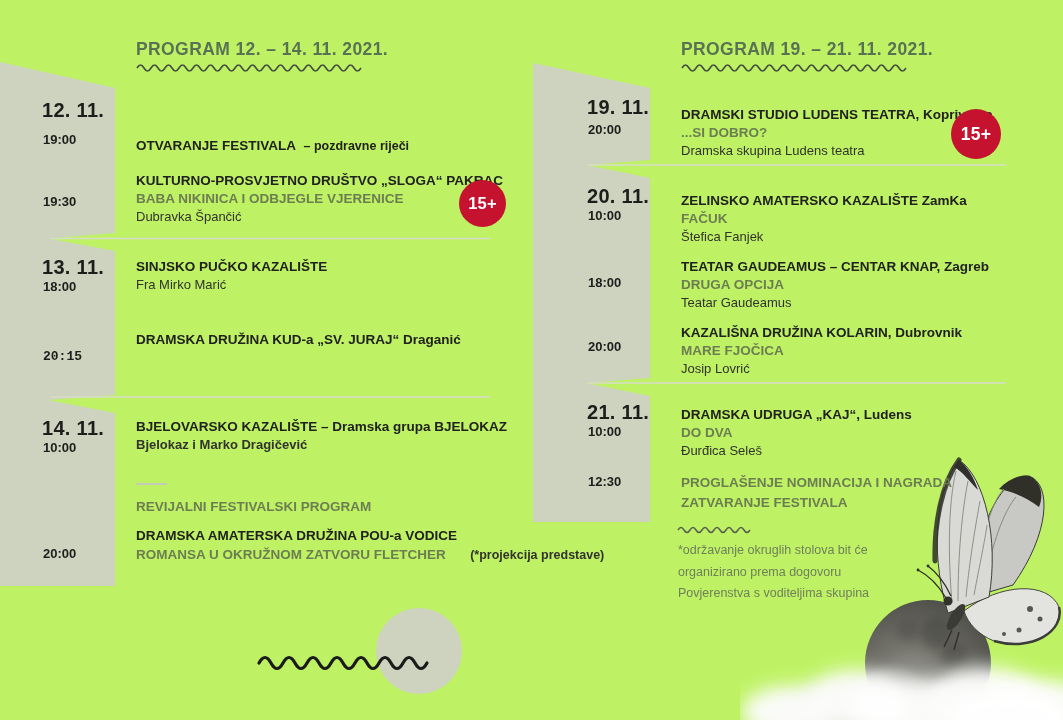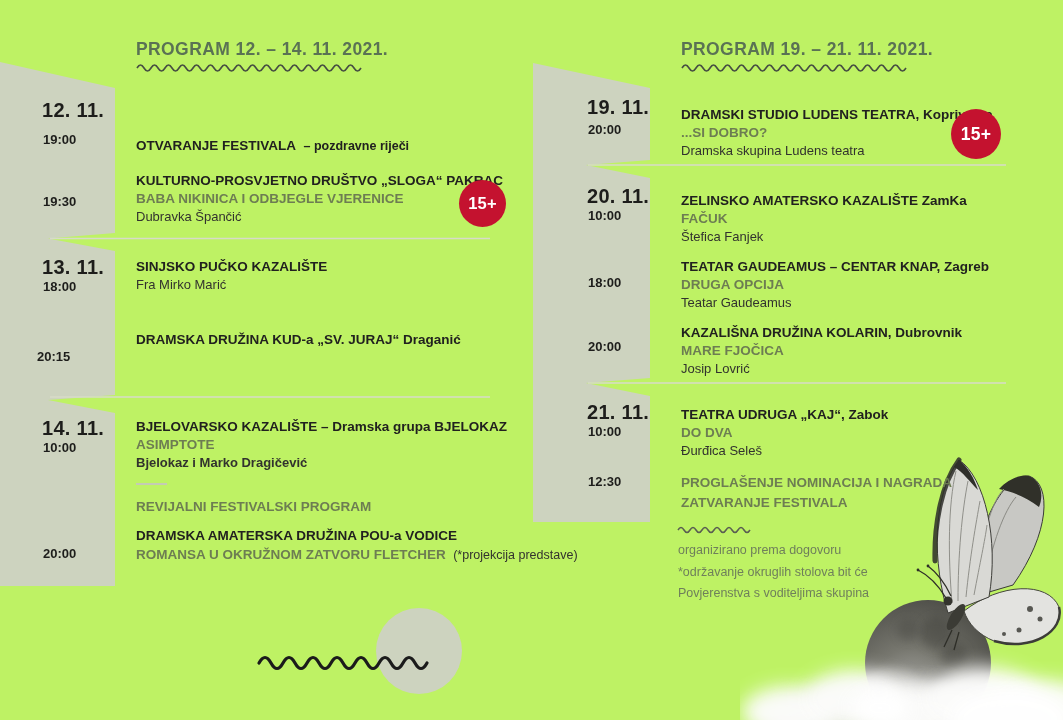--- a/index.html
+++ b/index.html
@@ -126,42 +126,41 @@
   </div>
   <div class="badge" style="left:459px;top:180px;width:47px;height:47px;font-size:16.5px;">15+</div>
 
   <div class="abs date" style="left:42px;top:256px;">13. 11.</div>
   <div class="abs time" style="left:43px;top:279px;">18:00</div>
   <div class="abs event" style="left:136px;top:258px;">
     <div class="org">SINJSKO PUČKO KAZALIŠTE</div>
     <div class="author">Fra Mirko Marić</div>
   </div>
 
-  <div class="abs time" style="left:37px;top:349px;">20:15</div>
+  <div class="abs time" style="left:43px;top:349px;font-family:Liberation Mono, monospace;">20:15</div>
   <div class="abs event" style="left:136px;top:331px;">
     <div class="org">DRAMSKA DRUŽINA KUD-a „SV. JURAJ“ Draganić</div>
   </div>
 
   <div class="abs date" style="left:42px;top:417px;">14. 11.</div>
   <div class="abs time" style="left:43px;top:440px;">10:00</div>
   <div class="abs event" style="left:136px;top:418px;">
     <div class="org">BJELOVARSKO KAZALIŠTE – Dramska grupa BJELOKAZ</div>
-    <div class="title">ASIMPTOTE</div>
     <div class="author semibold">Bjelokaz i Marko Dragičević</div>
   </div>
 
   <div class="short-divider" style="left:136px;top:483px;width:31px;height:2px;"></div>
   <div class="abs subheading" style="left:136px;top:499px;">REVIJALNI FESTIVALSKI PROGRAM</div>
 
   <div class="abs time" style="left:43px;top:546px;">20:00</div>
   <div class="abs event" style="left:136px;top:527px;">
     <div class="org">DRAMSKA AMATERSKA DRUŽINA POU-a VODICE</div>
     <div>
       <span class="title">ROMANSA U OKRUŽNOM ZATVORU FLETCHER</span>
-      <span class="title-suffix" style="margin-left:3px;">(*projekcija predstave)</span>
+      <span class="title-suffix" style="margin-left:20px;font-weight:bold;">(*projekcija predstave)</span>
     </div>
   </div>
 
   <div class="abs header" style="left:681px;top:39px;">PROGRAM 19. – 21. 11. 2021.</div>
 
   <div class="abs date" style="left:587px;top:96px;">19. 11.</div>
   <div class="abs time" style="left:588px;top:122px;">20:00</div>
   <div class="abs event" style="left:681px;top:106px;">
     <div class="org">DRAMSKI STUDIO LUDENS TEATRA, Koprivnica</div>
     <div class="title">...SI DOBRO?</div>
@@ -187,30 +186,30 @@
   <div class="abs time" style="left:588px;top:339px;">20:00</div>
   <div class="abs event" style="left:681px;top:324px;">
     <div class="org">KAZALIŠNA DRUŽINA KOLARIN, Dubrovnik</div>
     <div class="title">MARE FJOČICA</div>
     <div class="author">Josip Lovrić</div>
   </div>
 
   <div class="abs date" style="left:587px;top:401px;">21. 11.</div>
   <div class="abs time" style="left:588px;top:424px;">10:00</div>
   <div class="abs event" style="left:681px;top:406px;">
-    <div class="org">TEATRA UDRUGA „KAJ“, Zabok</div>
+    <div class="org">DRAMSKA UDRUGA „KAJ“, Ludens</div>
     <div class="title">DO DVA</div>
     <div class="author">Đurđica Seleš</div>
   </div>
 
   <div class="abs time" style="left:588px;top:474px;">12:30</div>
   <div class="abs event" style="left:681px;top:473px;line-height:20px;">
     <div class="title">PROGLAŠENJE NOMINACIJA I NAGRADA</div>
     <div class="title">ZATVARANJE FESTIVALA</div>
   </div>
 
   <div class="abs footnote" style="left:678px;top:540px;">
+    <div>*održavanje okruglih stolova bit će</div>
     <div>organizirano prema dogovoru</div>
-    <div>*održavanje okruglih stolova bit će</div>
     <div>Povjerenstva s voditeljima skupina</div>
   </div>
 
 </div>
 
 </body></html>

